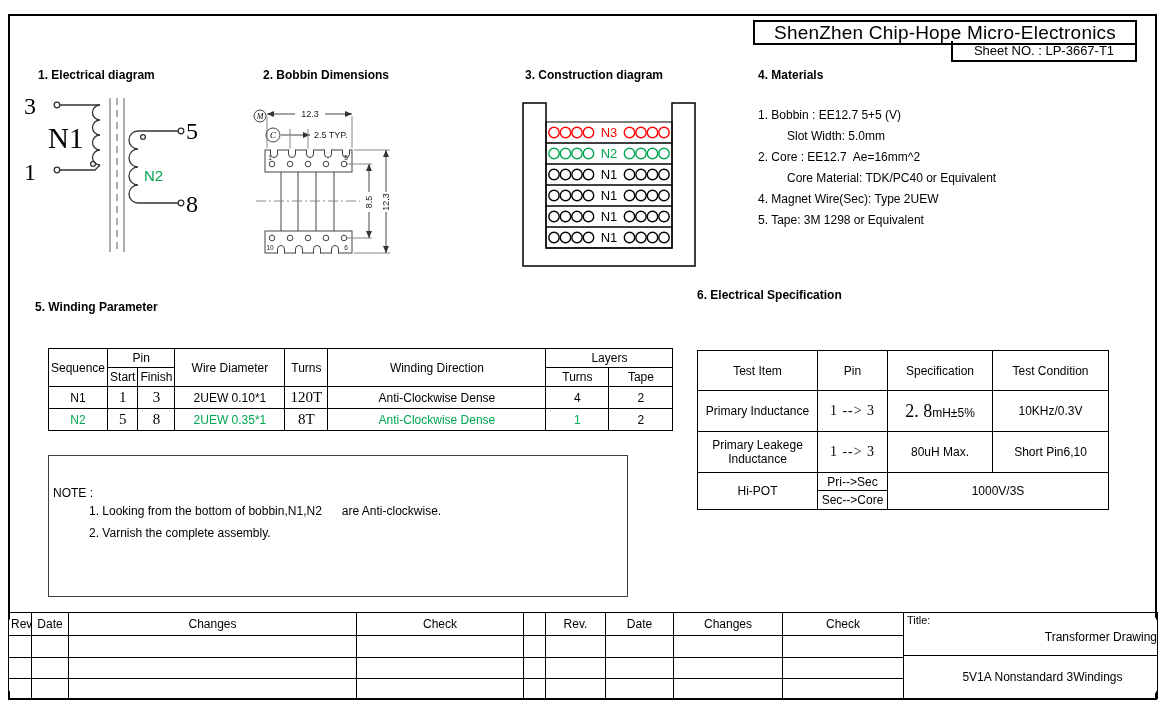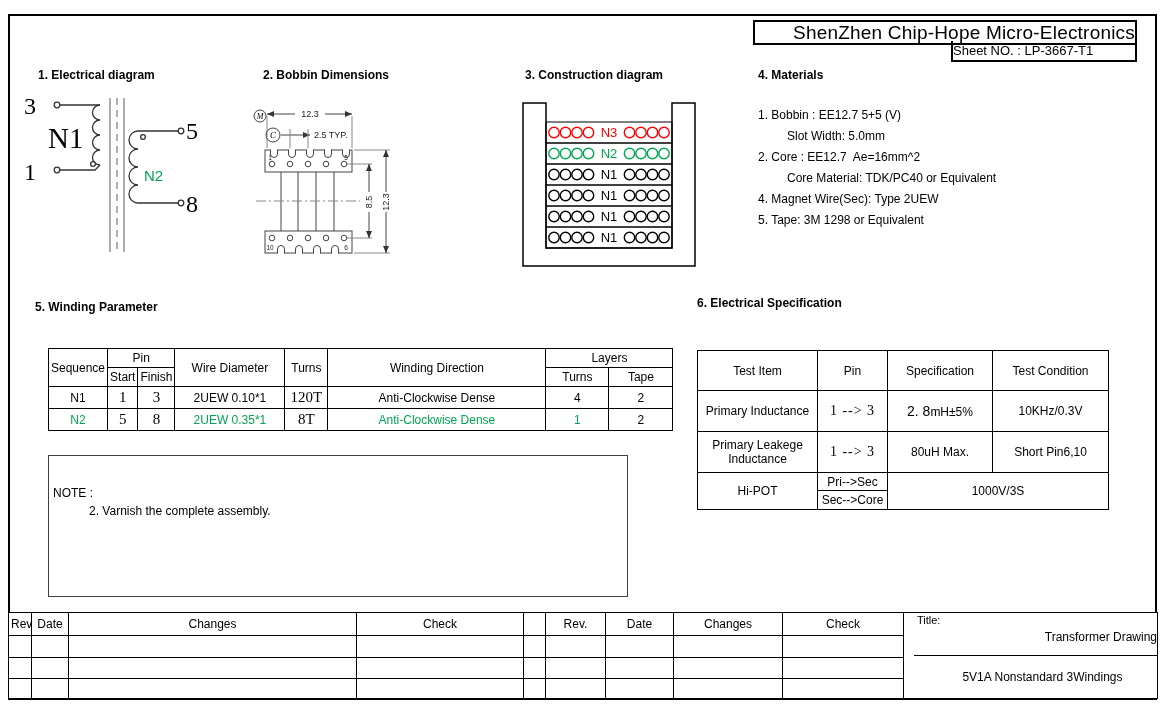--- a/index.html
+++ b/index.html
@@ -1,46 +1,46 @@
 <!DOCTYPE html>
 <html><head>
 <meta charset="utf-8">
 <style>
   html,body{margin:0;padding:0;background:#fff;}
   body{font-family:"Liberation Sans",sans-serif;color:#000;width:1166px;height:706px;}
   .sheet{position:relative;width:1166px;height:706px;background:#fff;overflow:hidden;}
   .abs{position:absolute;}
   .outer-border{left:8px;top:14px;width:1145px;height:682px;border:2px solid #000;}
   .company-box{left:753px;top:20px;width:380px;height:21px;border:2px solid #000;
-    font-size:19px;text-align:right;line-height:21px;letter-spacing:0.2px;}
+    font-size:19px;text-align:center;line-height:21px;letter-spacing:0.2px;}
   .sheetno-box{left:951px;top:41px;width:182px;height:19px;border:2px solid #000;border-top:none;
-    font-size:13px;line-height:19px;}
+    font-size:13px;text-align:center;line-height:19px;}
   .sec-title{font-weight:bold;font-size:12px;white-space:nowrap;}
   
   .mat-line{font-size:12px;line-height:21px;white-space:pre;}
   .mat-sub{padding-left:29px;}
   .note-box{left:48px;top:455px;width:578px;height:140px;border:1px solid #404040;font-size:12px;}
   .note-label{margin:30px 0 0 4px;}
   .note-item{margin-left:40px;line-height:22px;white-space:pre;}
   
-  table.tbl{border-collapse:collapse;position:absolute;table-layout:fixed;background:#fff;}
+  table.tbl{border-collapse:collapse;position:absolute;table-layout:fixed;background:#fff;border-radius:14px;}
   table.tbl td{border:1px solid #000;text-align:center;vertical-align:middle;
     font-size:12px;padding:0 2px;overflow:hidden;}
   .serif{font-family:"Liberation Serif",serif;font-size:15px;}
   .green{color:#00a651;}
   .wind td{font-size:11px;}
   .wind td.data{font-size:12px;}
   .wind td.serif{font-size:15px;}
   .spec td{font-size:12px;}
   .spec .serifpin{font-family:"Liberation Serif",serif;font-size:14px;letter-spacing:1px;}
-  .spec .serifval{font-family:Liberation Sans, sans-serif;font-size:14px;}
+  .spec .serifval{font-family:Liberation Serif, serif;font-size:18px;}
   
   .rtable td{font-size:12px;}
   .title-cell{padding:0 !important;vertical-align:top !important;}
-  .title-top{height:42px;border-bottom:1px solid #000;position:relative;margin-left:10px;}
+  .title-top{height:42px;border-bottom:1px solid #000;position:relative;}
   .title-label{position:absolute;left:3px;top:1px;font-size:11px;}
   .title-line1{text-align:right;padding-top:17px;padding-left:40px;font-size:12px;}
   .title-bottom{height:42px;display:flex;align-items:center;justify-content:center;
     font-size:12px;padding-left:24px;}
   svg text{font-family:"Liberation Sans",sans-serif;}
   svg .tserif{font-family:"Liberation Serif",serif;}
 </style>
 </head>
 <body>
 
@@ -49,21 +49,21 @@
   <div class="abs outer-border"></div>
 
   <div class="abs company-box">ShenZhen Chip-Hope Micro-Electronics</div>
   <div class="abs sheetno-box">Sheet NO. : LP-3667-T1</div>
 
   <div class="abs sec-title" style="left:38px;top:68px">1. Electrical diagram</div>
   <div class="abs sec-title" style="left:263px;top:68px">2. Bobbin Dimensions</div>
   <div class="abs sec-title" style="left:525px;top:68px">3. Construction diagram</div>
   <div class="abs sec-title" style="left:758px;top:68px">4. Materials</div>
   <div class="abs sec-title" style="left:35px;top:300px">5. Winding Parameter</div>
-  <div class="abs sec-title" style="left:697px;top:296px">6. Electrical Specification</div>
+  <div class="abs sec-title" style="left:697px;top:288px">6. Electrical Specification</div>
 
   <svg class="abs" style="left:18px;top:86px" width="215" height="185" viewBox="0 0 215 185">
 
     <text class="tserif" x="6" y="28" font-size="24">3</text>
     <text class="tserif" x="6" y="94" font-size="24">1</text>
     <text class="tserif" x="168" y="53" font-size="24">5</text>
     <text class="tserif" x="168" y="126" font-size="24">8</text>
     <text class="tserif" x="30" y="62" font-size="29">N1</text>
     <text x="126" y="95" font-size="15" fill="#00a651">N2</text>
 
@@ -360,20 +360,21 @@
       <td rowspan="2" colspan="2">1000V/3S</td>
     </tr>
     <tr style="height:19px">
       <td>Sec--&gt;Core</td>
     </tr>
   </tbody>
     </table>
 
   <div class="abs note-box">
     <div class="note-label">NOTE :</div>
+    <div class="note-item">1. Looking from the bottom of bobbin,N1,N2      are Anti-clockwise.</div>
     <div class="note-item">2. Varnish the complete assembly.</div>
   </div>
 
   <table class="tbl rtable" style="left:8px;top:612px;width:1149px">
     <colgroup>
       <col style="width:23px">
         <col style="width:37px">
         <col style="width:288px">
         <col style="width:167px">
       <col style="width:22px">

